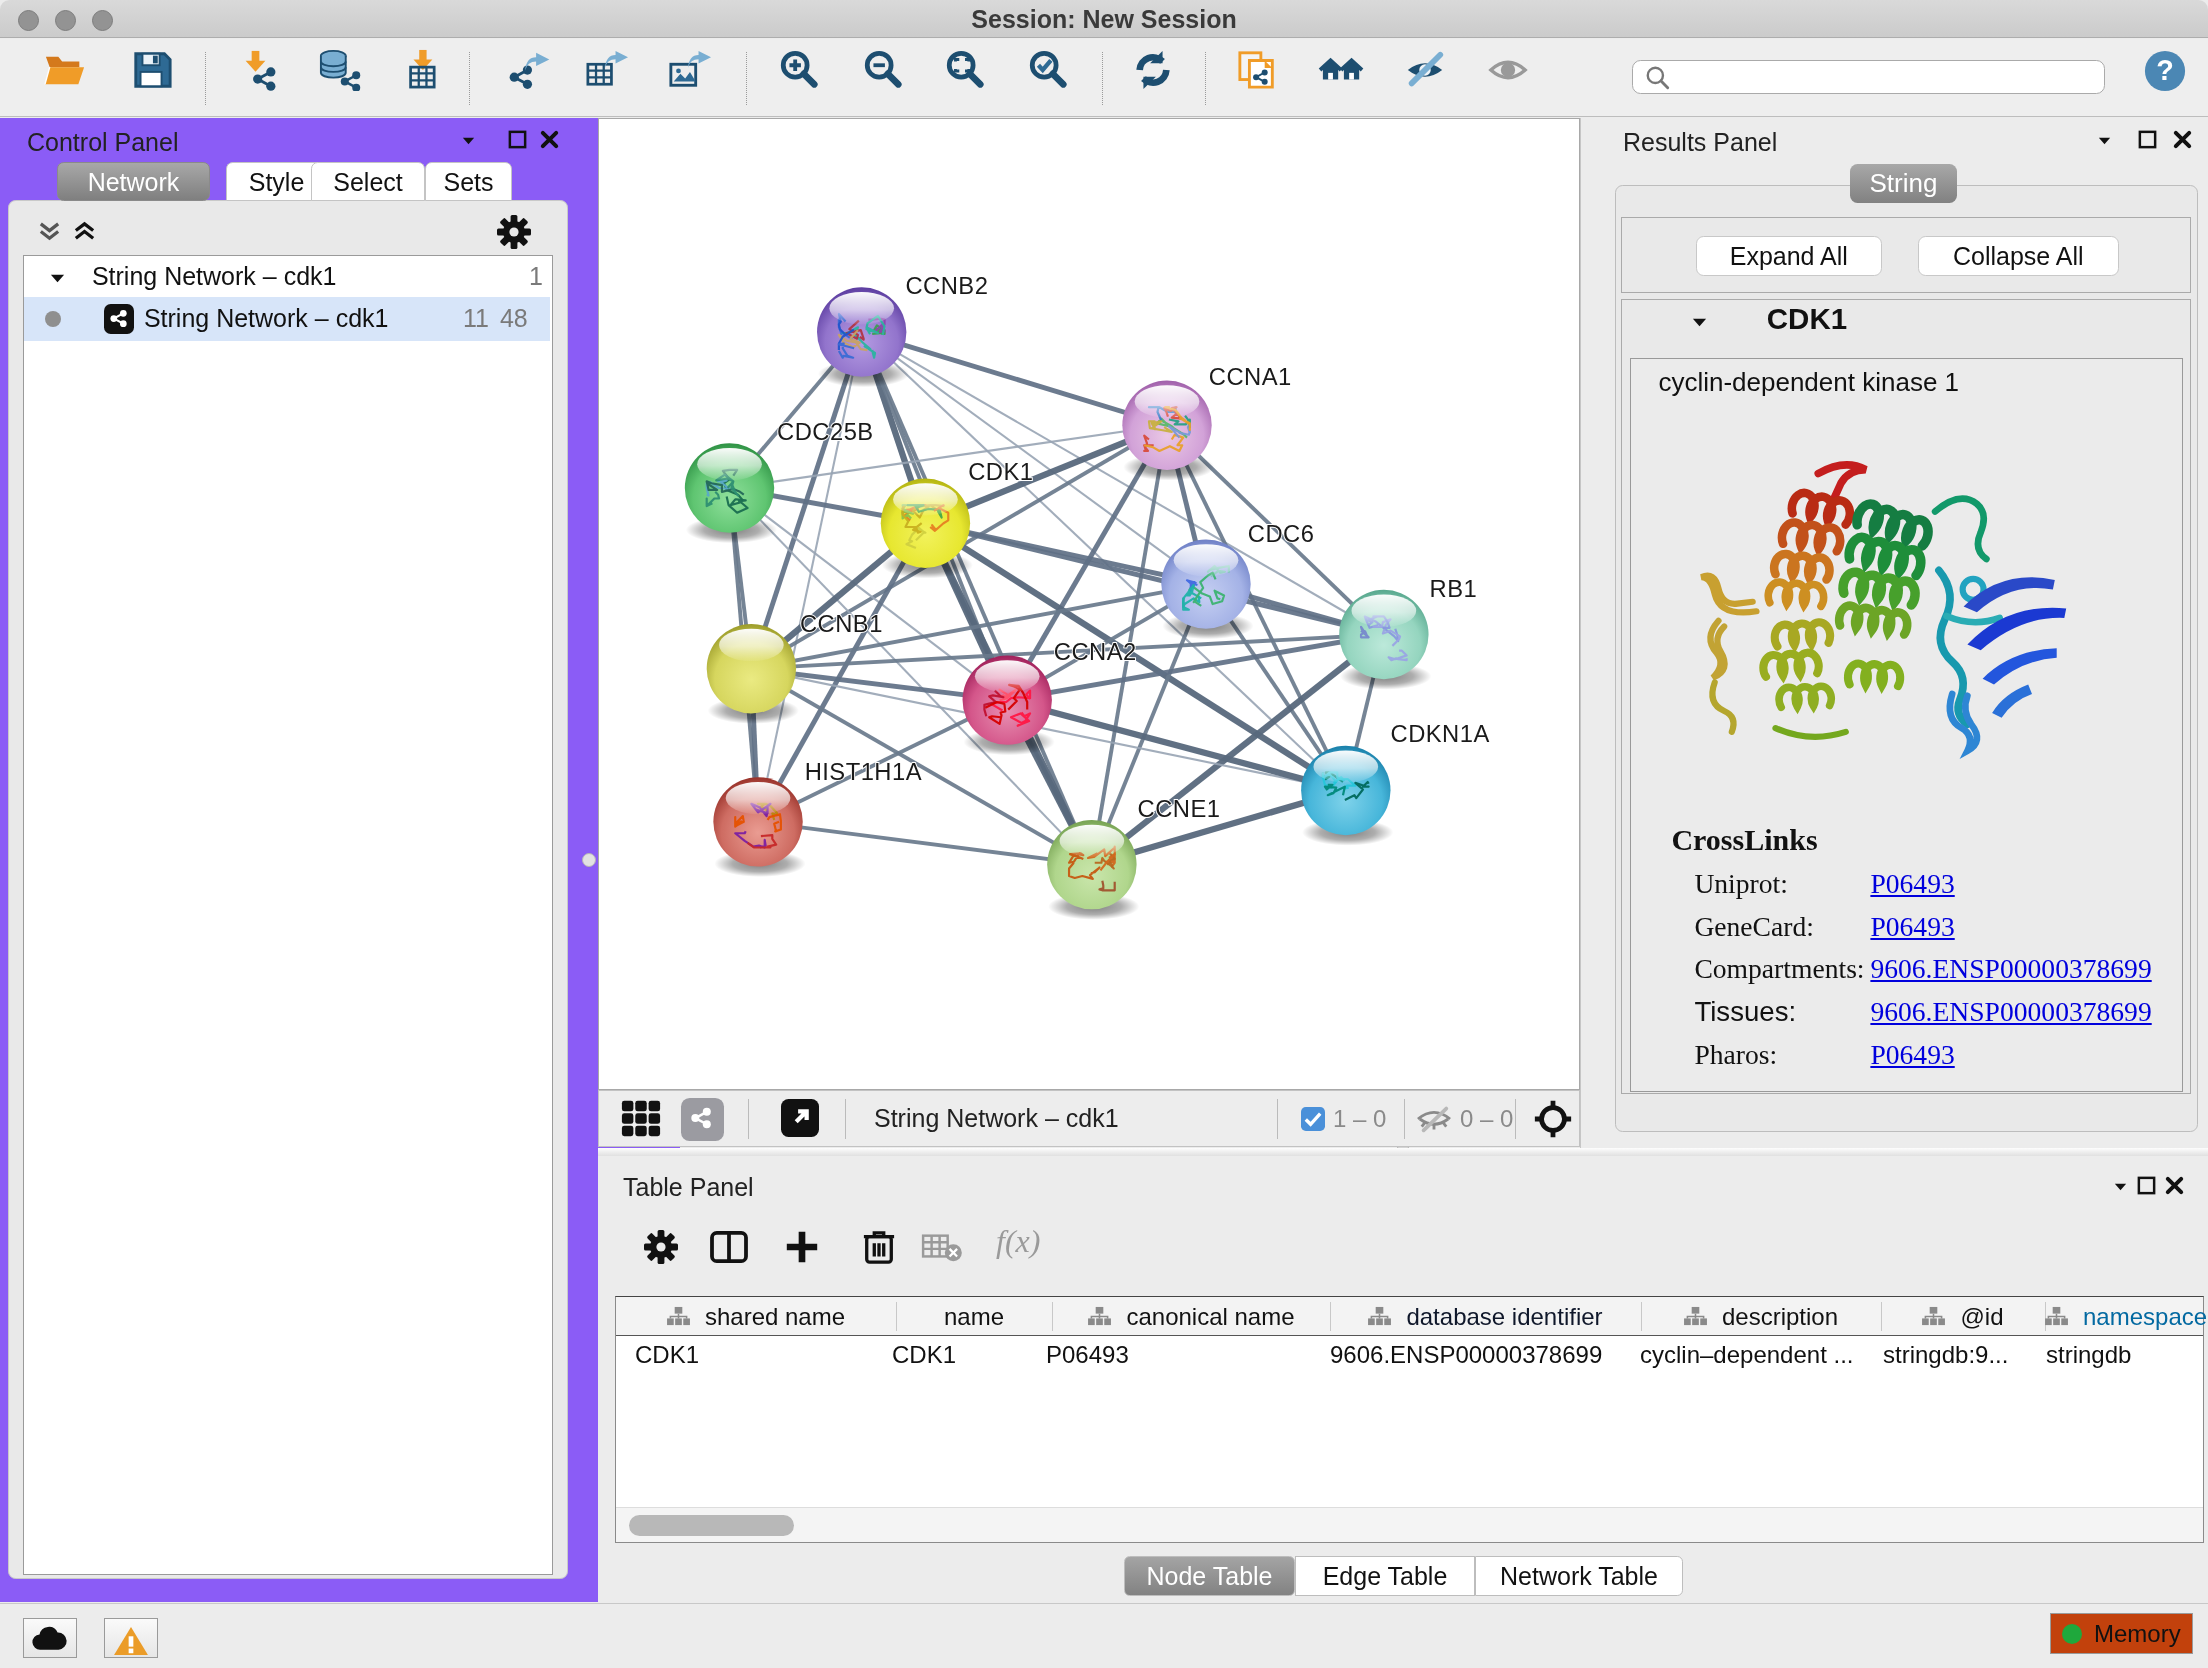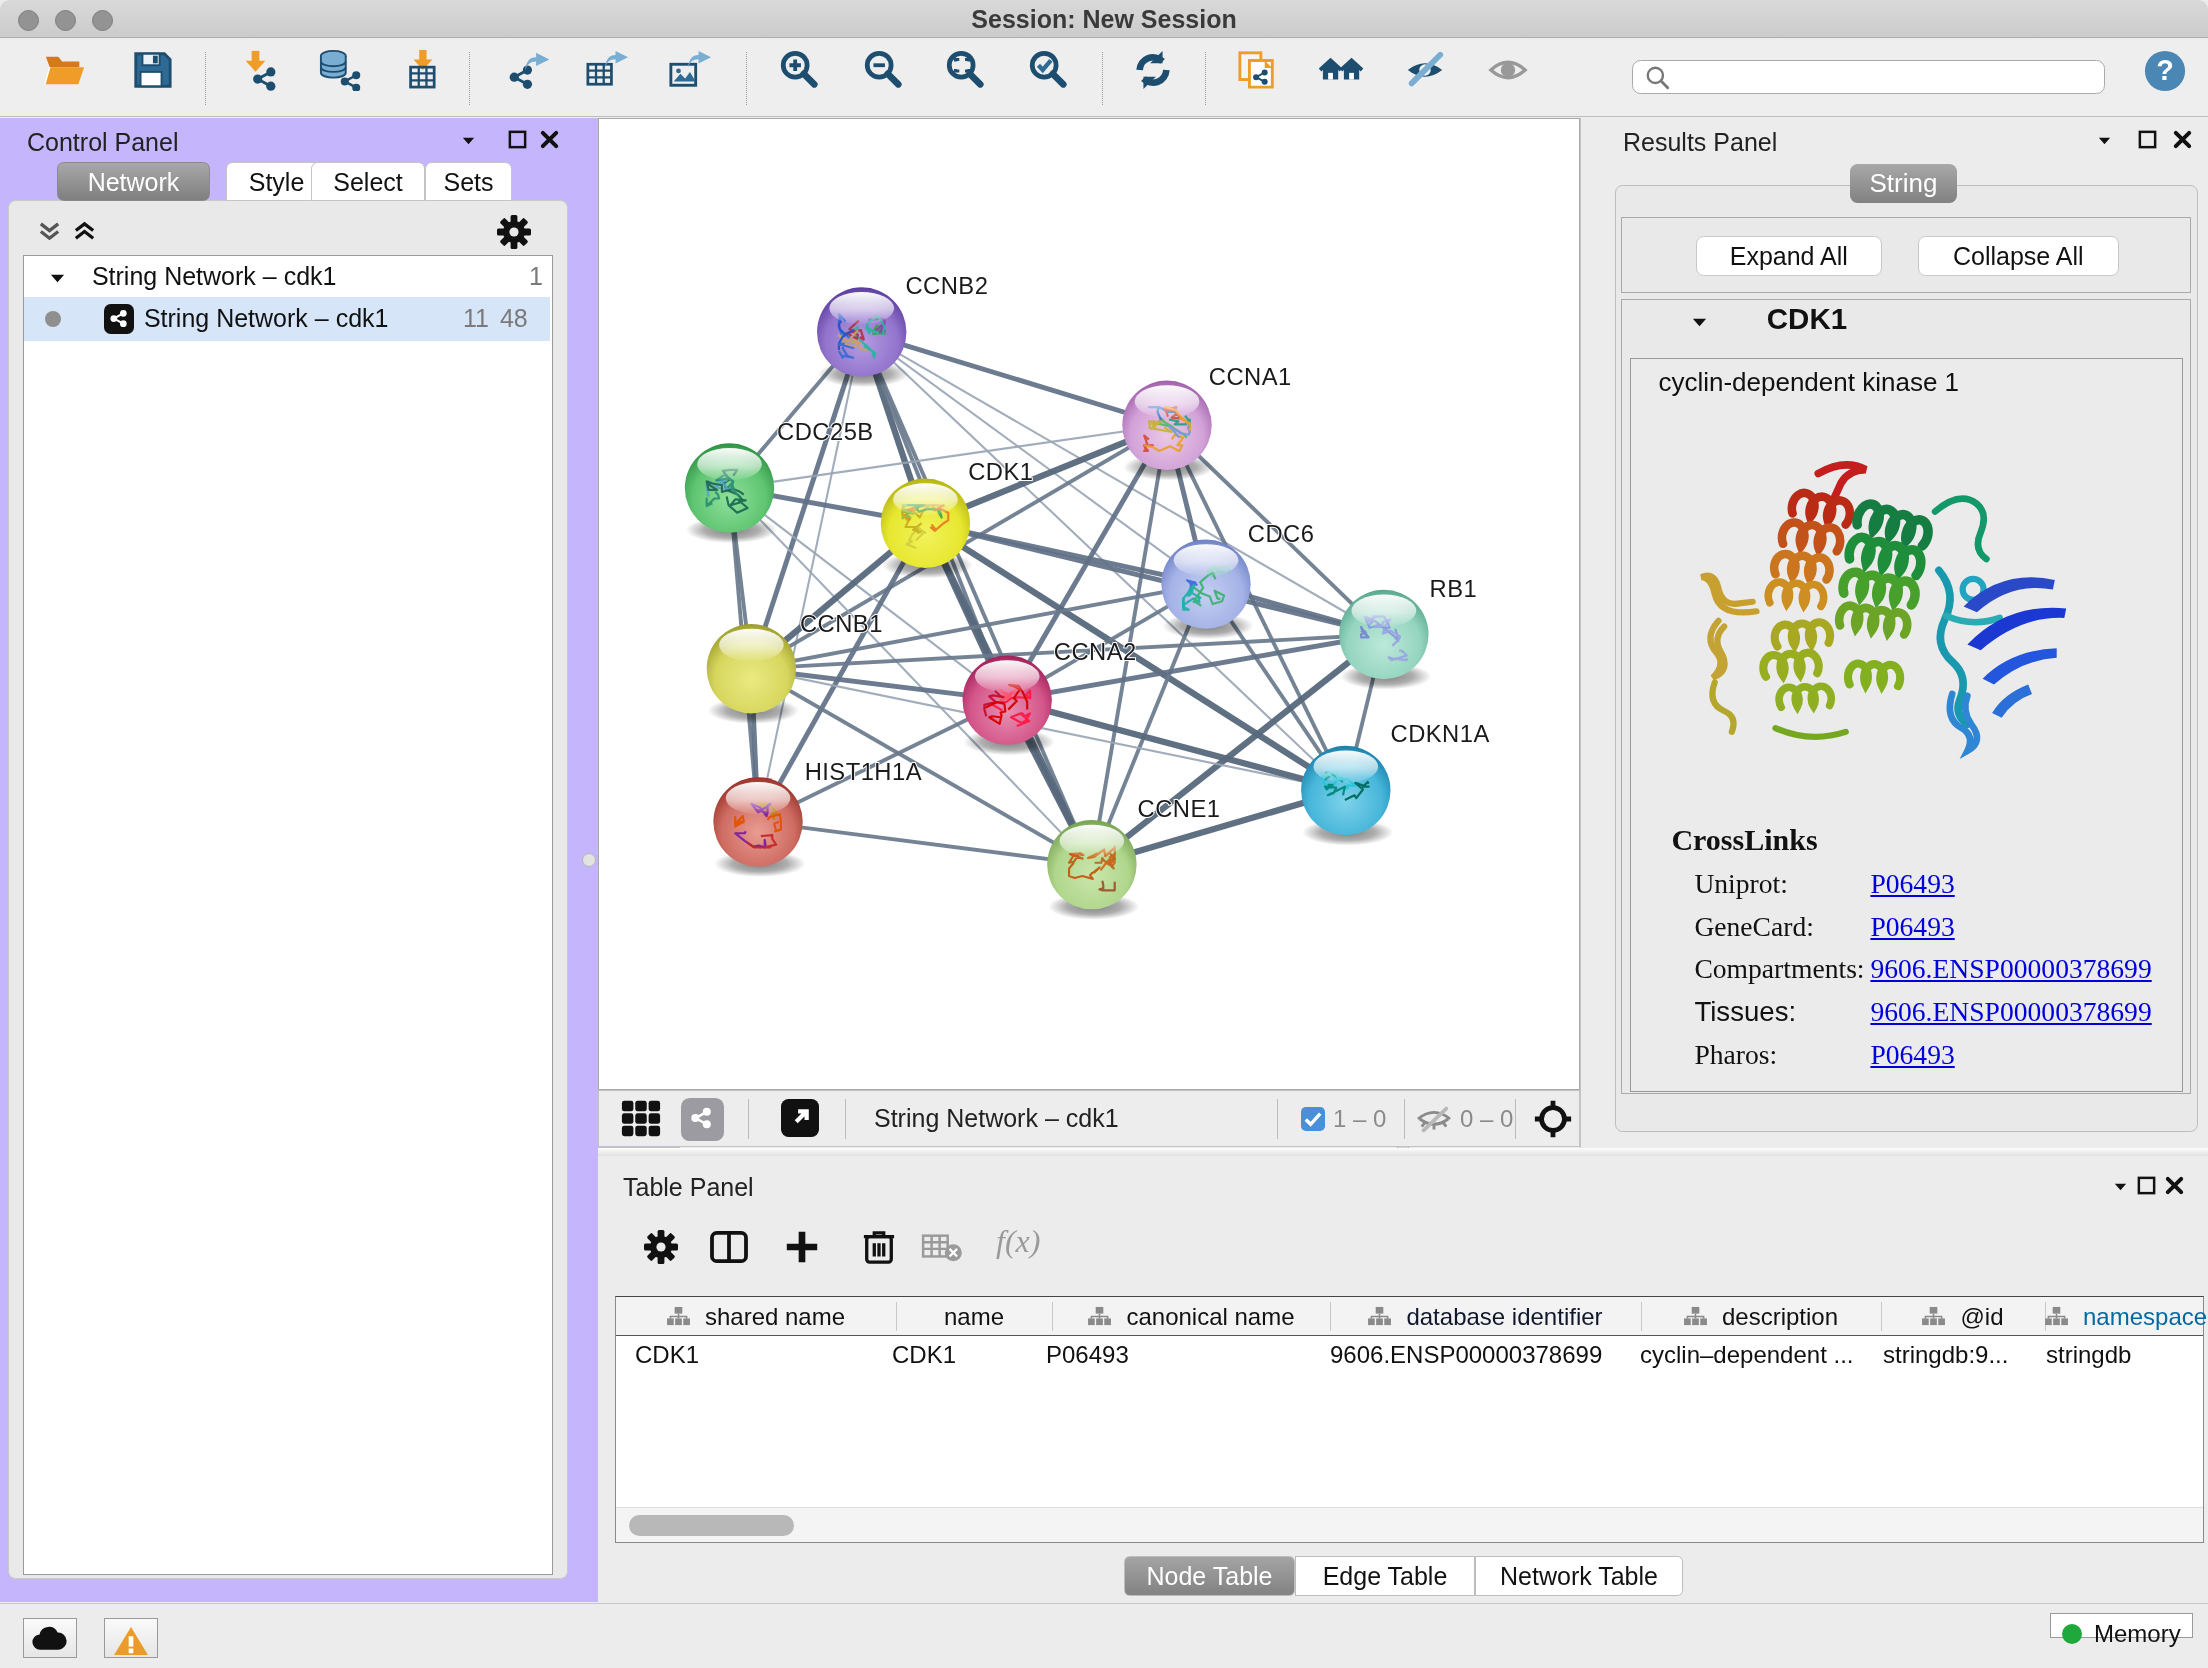--- a/index.html
+++ b/index.html
@@ -160,21 +160,21 @@
     <div style="position:absolute;left:469px;top:13.3px;height:53px;border-left:1.9px dotted #9a9a9a"></div>
     <div style="position:absolute;left:746px;top:13.3px;height:53px;border-left:1.9px dotted #9a9a9a"></div>
     <div style="position:absolute;left:1102px;top:13.3px;height:53px;border-left:1.9px dotted #9a9a9a"></div>
     <div style="position:absolute;left:1205px;top:13.3px;height:53px;border-left:1.9px dotted #9a9a9a"></div>
     <div style="position:absolute;left:1632px;top:21px;width:473px;height:34px;background:#fff;border:1.9px solid #aaa;border-radius:8.6px"></div>
     <svg width="28.5" height="28.5" viewBox="0 0 30 30" style="position:absolute;left:1643px;top:25px">
       <circle cx="13" cy="12" r="8" fill="none" stroke="#777" stroke-width="2.5"></circle>
       <path d="M19 18 L26 25" stroke="#777" stroke-width="3" stroke-linecap="round"></path>
     </svg>
   </div>
-<div class="abs" style="left:0;top:118px;width:680px;height:1484px;background:#c4b5fd">
+<div class="abs" style="left:0;top:118px;width:680px;height:1484px;background:#8b5cf6">
     <div class="abs hdrtxt" style="left:27px;top:9.5px">Control Panel</div>
     <div class="abs" style="left:461px;top:15px"><svg width="15" height="15" viewBox="0 0 16 16" style="">
         <path d="M2 5 h12 l-6 7 z" fill="#111"></path>
       </svg></div>
     <div class="abs" style="left:507px;top:11.4px"><svg width="21" height="21" viewBox="0 0 22 22" style="">
         <rect x="3" y="3" width="16" height="16" fill="none" stroke="#111" stroke-width="2.6"></rect>
       </svg></div>
     <div class="abs" style="left:539px;top:11.4px"><svg width="21" height="21" viewBox="0 0 22 22" style="">
         <path d="M4 4 L18 18 M18 4 L4 18" stroke="#111" stroke-width="4.2" stroke-linecap="round"></path>
       </svg></div>
@@ -776,17 +776,17 @@
   </div>
 <div class="abs" style="left:0;top:1603px;width:2208px;height:66px;background:#ececec;border-top:1px solid #c8c8c8">
     <div class="abs" style="left:23px;top:14.3px;width:54px;height:40px;background:linear-gradient(#fafafa,#e6e6e6);border:1px solid #9a9a9a;text-align:center;padding-top:5.7px"><svg width="38" height="28.5" viewBox="0 0 40 30" style="">
         <path d="M10 26 a8 8 0 0 1 -1 -16 a10 10 0 0 1 19 -2 a7 7 0 0 1 1 18 z" fill="#111"></path>
       </svg></div>
     <div class="abs" style="left:104px;top:14.3px;width:54px;height:40px;background:linear-gradient(#fafafa,#e6e6e6);border:1px solid #9a9a9a;text-align:center;padding-top:5.7px"><svg width="38" height="32" viewBox="0 0 40 34" style="">
         <path d="M20 2 L38 32 H2 z" fill="#eb9c28"></path>
         <rect x="17.5" y="12" width="5" height="11" fill="#fff"></rect>
         <rect x="17.5" y="25" width="5" height="5" fill="#fff"></rect>
       </svg></div>
-    <div class="abs" style="left:2050px;top:8.6px;width:143px;height:25px;background:#ffffff;border:1px solid #9a9a9a;">
+    <div class="abs" style="left:2050px;top:8.6px;width:143px;height:41px;background:#c2410c;border:1px solid #9a9a9a;">
       <div class="abs" style="left:11.4px;top:10.5px;width:20px;height:20px;border-radius:50%;background:#1fa83c"></div>
       <div class="abs" style="left:43px;top:6.7px;font-size:24px;color:#111">Memory</div>
     </div>
   </div>
 
 </body></html>

